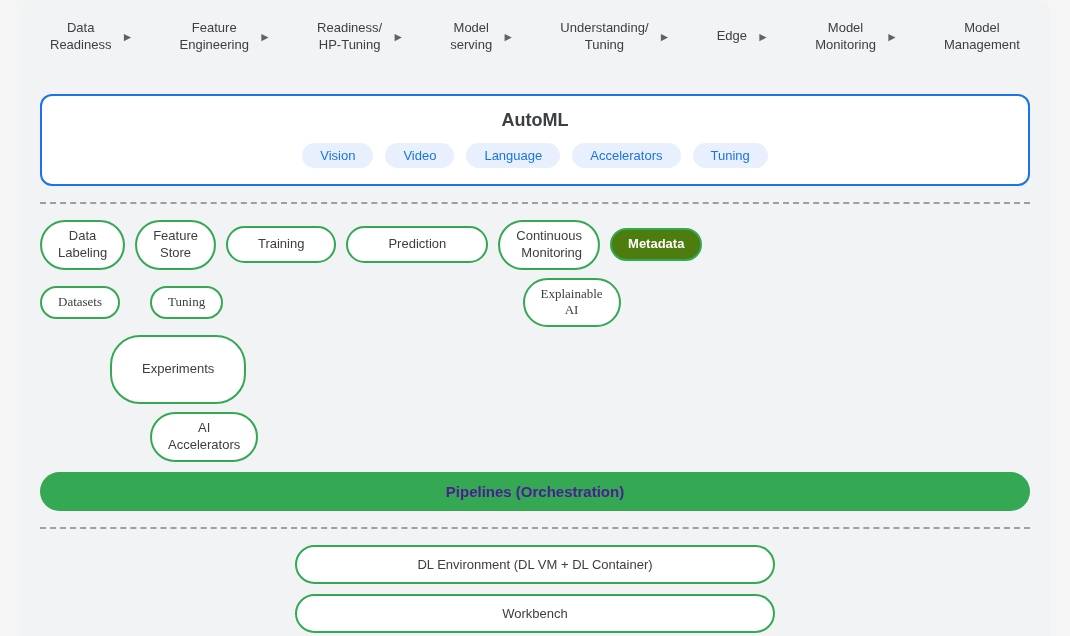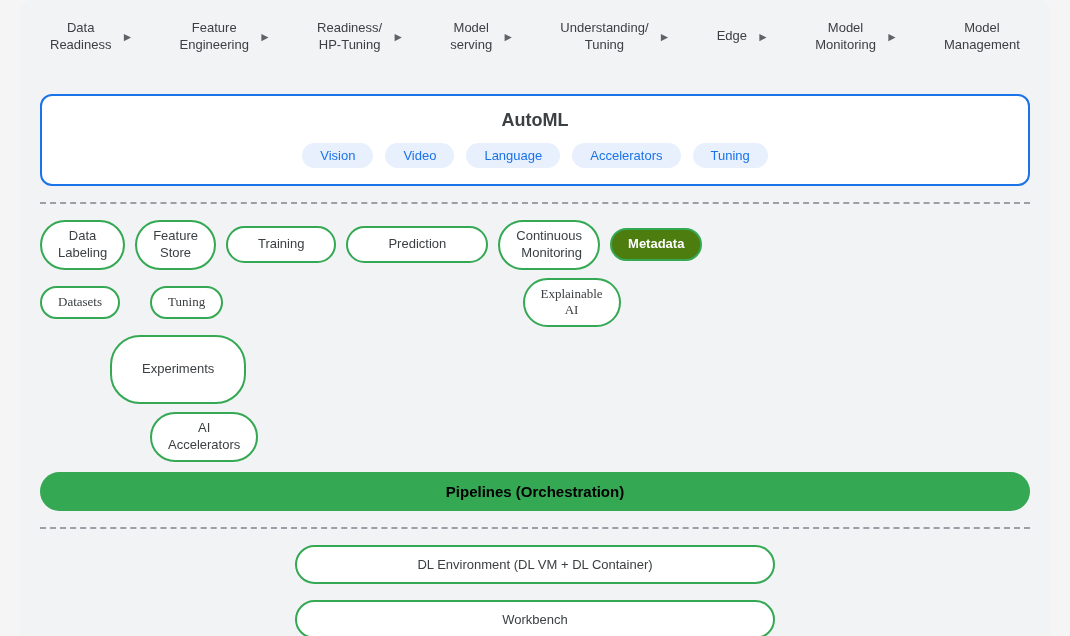--- a/index.html
+++ b/index.html
@@ -112,21 +112,21 @@
       color: white;
       font-weight: 600;
     }
     .service-pill.wide {
       padding: 8px 30px;
     }
 
     
     .pipelines-bar {
       background: #34a853;
-      color: #000000;
+      color: #4c1d95;
       border-radius: 30px;
       text-align: center;
       padding: 11px 0;
       font-size: 15px;
       font-weight: 600;
       margin: 10px 0;
       position: relative;
       z-index: 2;
     }
 
@@ -272,18 +272,18 @@
 Accelerators</div>
       </div>
 
       <div class="pipelines-bar">Pipelines (Orchestration)</div>
 
     </div>
 
     <hr class="dashed-separator">
 
     <div class="bottom-section">
-      <div class="bottom-pill" style="width:480px;margin:0 auto 16px auto">DL Environment (DL VM + DL Container)</div>
+      <div class="bottom-pill" style="width:480px;margin:0 auto 10px auto">DL Environment (DL VM + DL Container)</div>
       <div class="bottom-pill" style="width:480px;margin:0 auto">Workbench</div>
     </div>
 
   </div>
 </div>
 
 </body></html>

